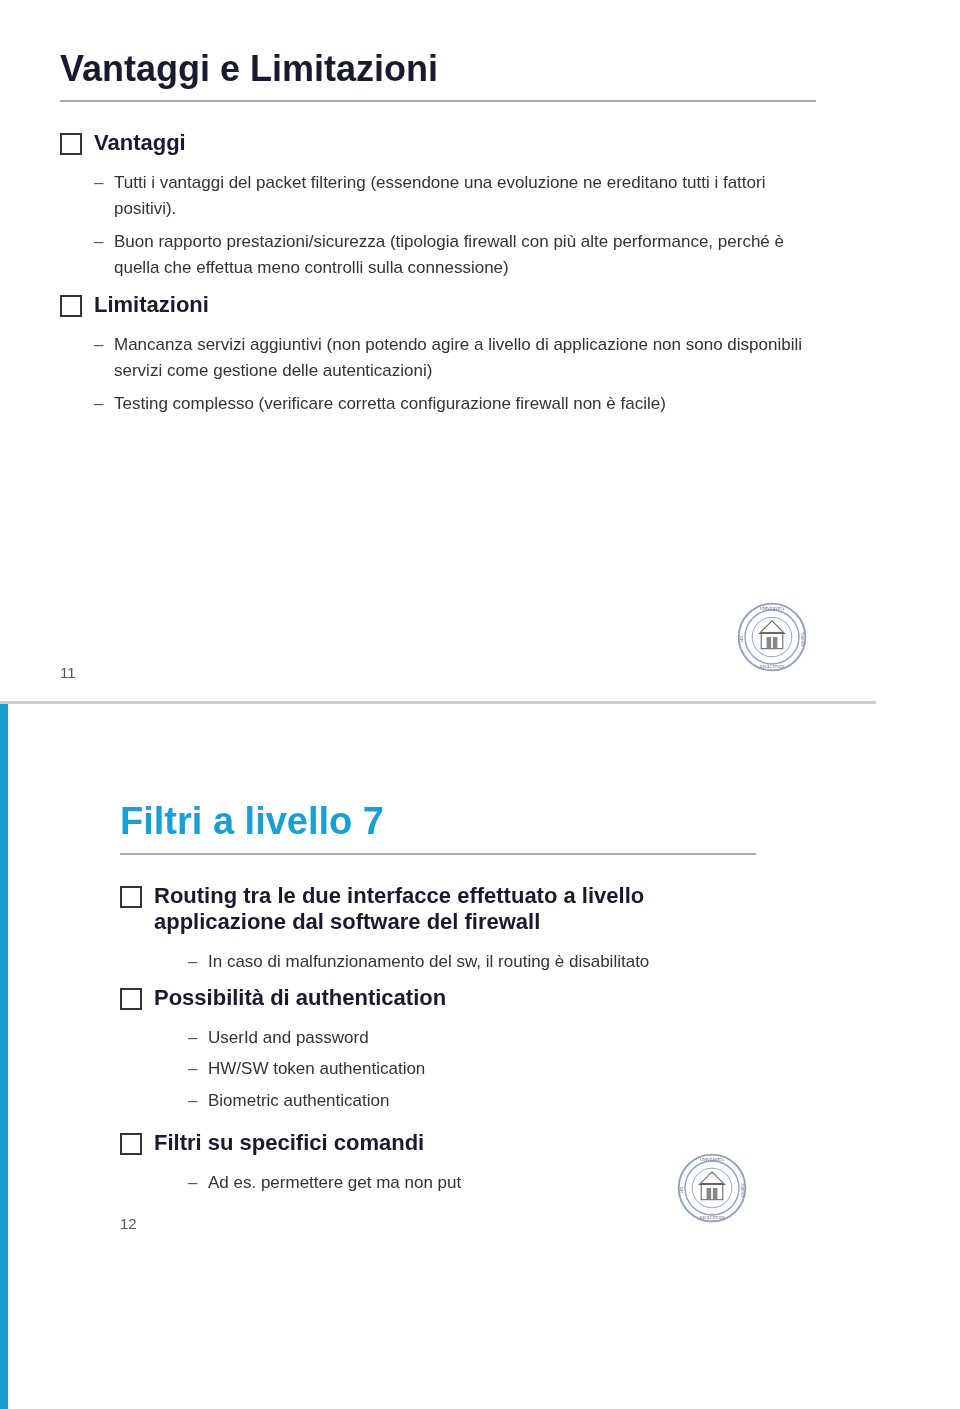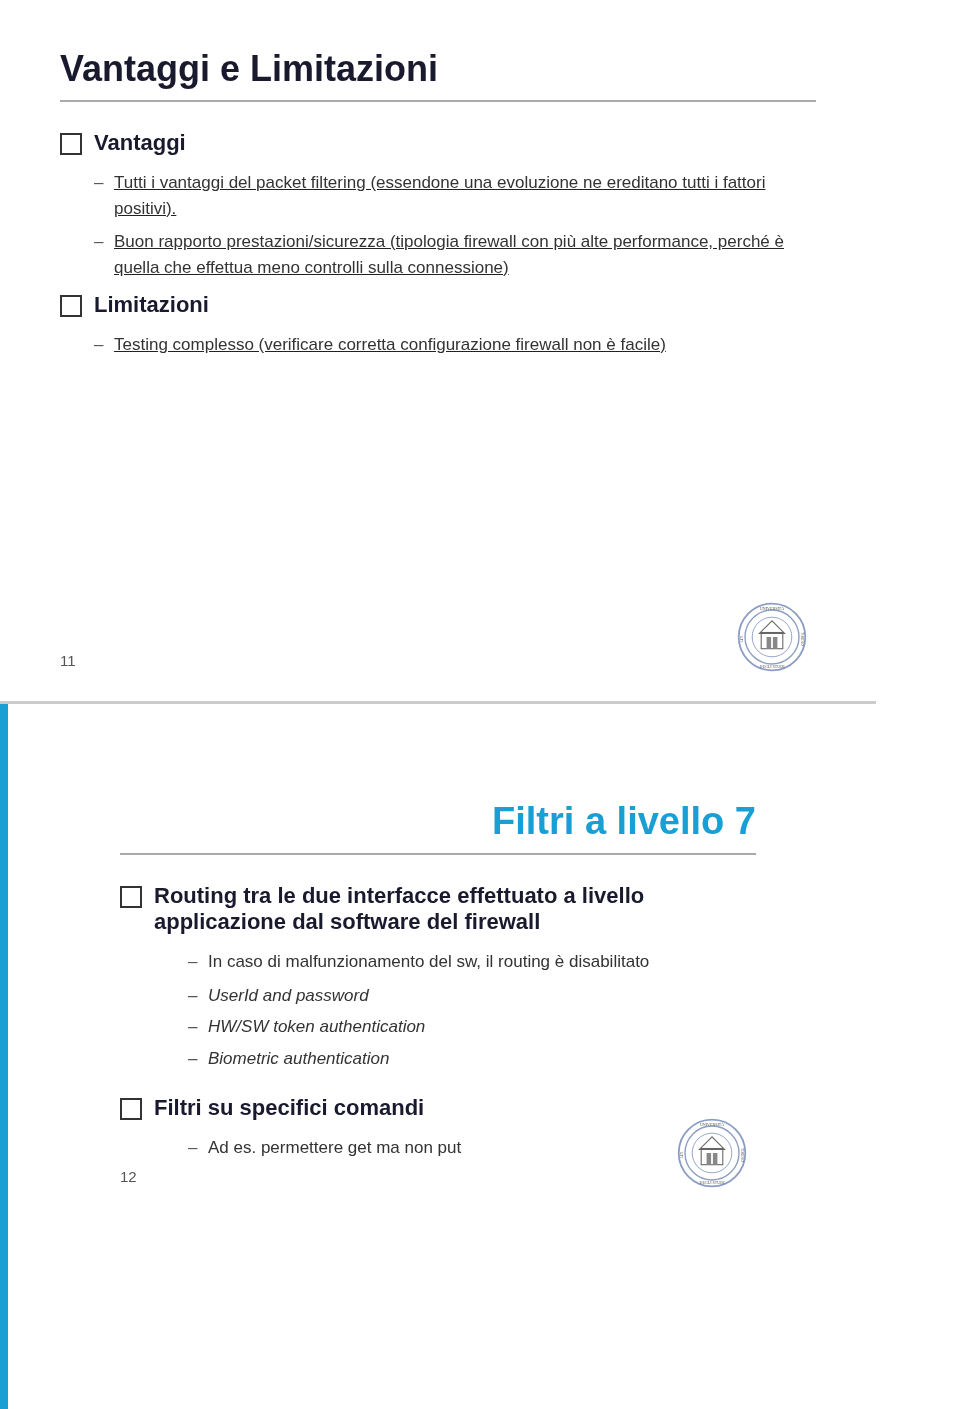--- a/index.html
+++ b/index.html
@@ -66,21 +66,20 @@
     .section-label {
       font-size: 22px;
       font-weight: bold;
       color: #1a1a2e;
     }
 
     .bullet-list {
       list-style: none;
       margin-left: 34px;
       margin-bottom: 12px;
-      text-decoration: underline;
     }
 
     .bullet-list li {
       font-size: 17px;
       color: #333333;
       margin-bottom: 8px;
       padding-left: 20px;
       position: relative;
       line-height: 1.5;
     }
@@ -109,21 +108,21 @@
 
     .sub-bullet-list li::before {
       content: '–';
       position: absolute;
       left: 0;
       color: #555;
     }
 
     .page-number {
       position: absolute;
-      bottom: 32px;
+      bottom: 20px;
       left: 60px;
       font-size: 15px;
       color: #555;
     }
 
     .logo-area {
       position: absolute;
       bottom: 20px;
       right: 60px;
       width: 80px;
@@ -134,21 +133,20 @@
     .seal-svg {
       width: 72px;
       height: 72px;
     }
 
     .slide-bottom-title {
       font-size: 38px;
       font-weight: bold;
       color: #1a9fd4;
       margin-bottom: 10px;
-      text-align: right;
     }
 
     .left-accent {
       position: absolute;
       left: 0;
       top: 0;
       width: 8px;
       height: 100%;
       background: #1a9fd4;
     }
@@ -179,20 +177,21 @@
       <span>Buon rapporto prestazioni/sicurezza (tipologia firewall con più alte performance, perché è quella che effettua meno controlli sulla connessione)</span>
     </li>
   </ul>
 
   <div class="section-header">
     <span class="checkbox-icon"></span>
     <span class="section-label">Limitazioni</span>
   </div>
 
   <ul class="bullet-list">
+    <li>Mancanza servizi aggiuntivi (non potendo agire a livello di applicazione non sono disponibili servizi come gestione delle autenticazioni)</li>
     <li>Testing complesso (verificare corretta configurazione firewall non è facile)</li>
   </ul>
 
   <span class="page-number">11</span>
 
   <div class="logo-area">
     <svg class="seal-svg" viewBox="0 0 80 80" xmlns="http://www.w3.org/2000/svg">
       <circle cx="40" cy="40" r="37" fill="none" stroke="#8b9dc3" stroke-width="2"></circle>
       <circle cx="40" cy="40" r="30" fill="none" stroke="#8b9dc3" stroke-width="1.5"></circle>
       <circle cx="40" cy="40" r="22" fill="none" stroke="#8b9dc3" stroke-width="1"></circle>
@@ -218,21 +217,25 @@
     <hr class="title-divider">
 
     <div class="section-header">
       <span class="checkbox-icon"></span>
       <span class="section-label">Routing tra le due interfacce effettuato a livello applicazione dal software del firewall</span>
     </div>
     <ul class="sub-bullet-list" style="margin-left: 68px; margin-bottom: 8px;">
       <li>In caso di malfunzionamento del sw, il routing è disabilitato</li>
     </ul>
 
-    <ul class="sub-bullet-list" style="margin-left: 68px; margin-bottom: 24px; font-style: italic;">
+    <div class="section-header">
+      <span class="checkbox-icon"></span>
+      <span class="section-label">Possibilità di authentication</span>
+    </div>
+    <ul class="sub-bullet-list" style="margin-left: 68px; margin-bottom: 17px;">
       <li>UserId and password</li>
       <li>HW/SW token authentication</li>
       <li>Biometric authentication</li>
     </ul>
 
     <div class="section-header">
       <span class="checkbox-icon"></span>
       <span class="section-label">Filtri su specifici comandi</span>
     </div>
     <ul class="sub-bullet-list" style="margin-left: 68px; margin-bottom: 16px;">

